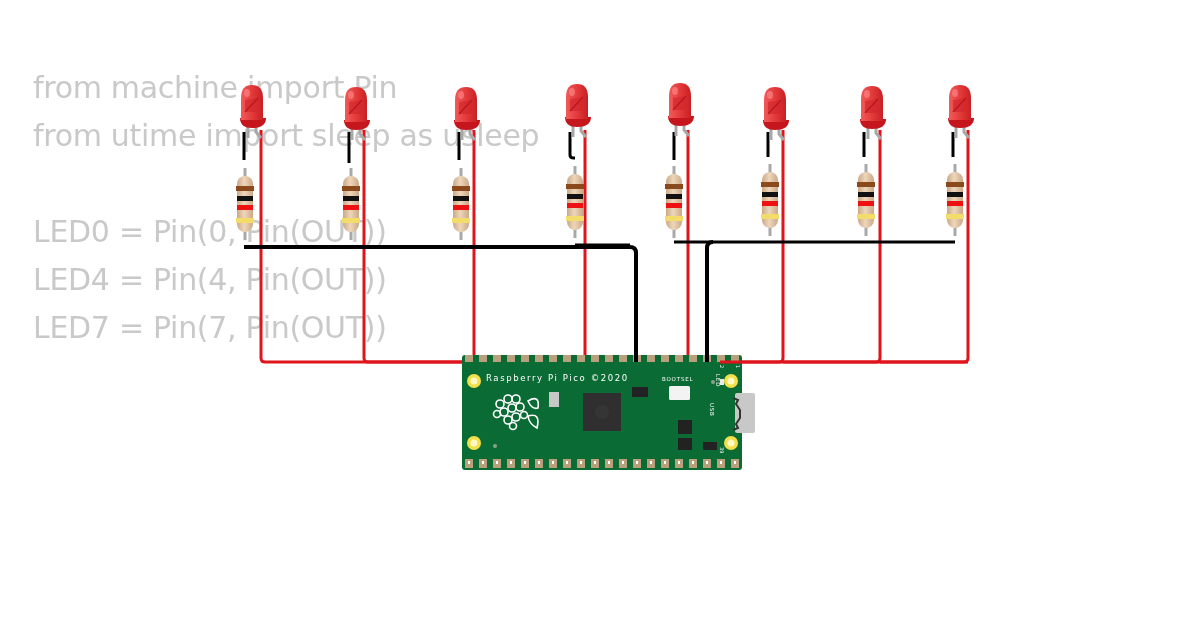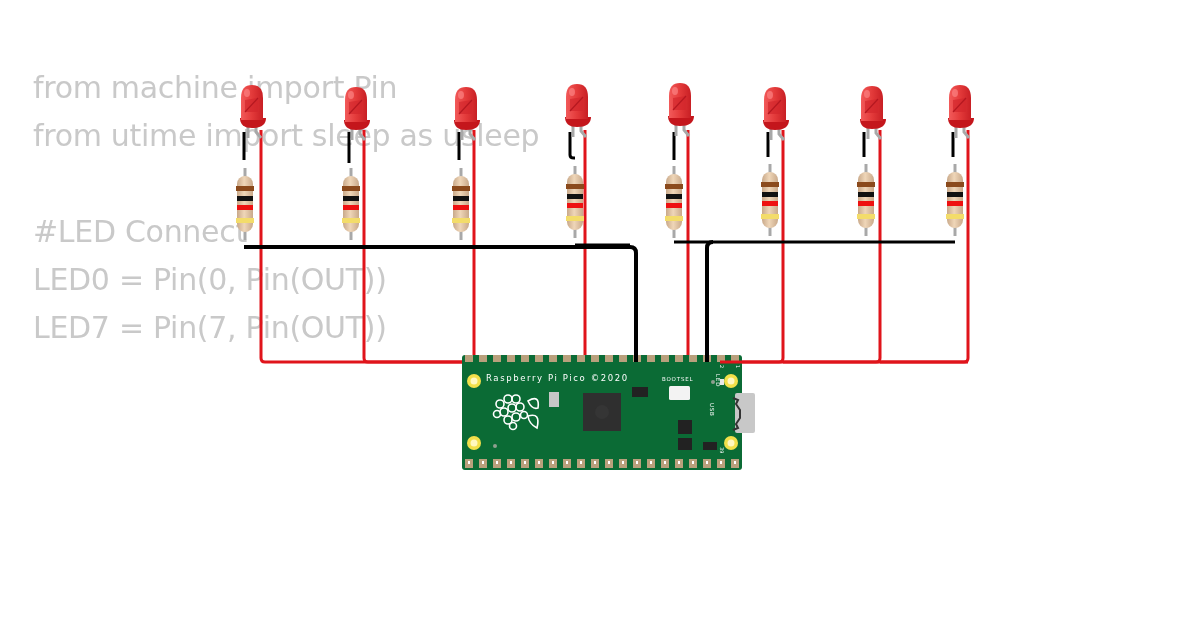--- a/index.html
+++ b/index.html
@@ -9,22 +9,22 @@
     #canvas { position: absolute; left: 0; top: 0; z-index: 1; }
     .pico-label { font-family: "DejaVu Sans", sans-serif; fill: #ffffff; }
   </style>
 </head>
 <body>
 
 <div id="code">
   <div class="line">from machine import Pin</div>
   <div class="line">from utime import sleep as usleep</div>
   <div class="line"></div>
-  <div class="line">#LED Connect</div>
   <div class="line">LED0 = Pin(0, Pin(OUT))</div>
+  <div class="line">LED4 = Pin(4, Pin(OUT))</div>
   <div class="line">LED7 = Pin(7, Pin(OUT))</div>
 </div>
 
 <svg id="canvas" width="1200" height="630" viewBox="0 0 1200 630">
   <defs>
     <linearGradient id="ledGrad" x1="0" x2="1" y1="0" y2="0">
       <stop offset="0" stop-color="#f25a5a"></stop>
       <stop offset="0.5" stop-color="#e33a3a"></stop>
       <stop offset="1" stop-color="#c81f24"></stop>
     </linearGradient>

